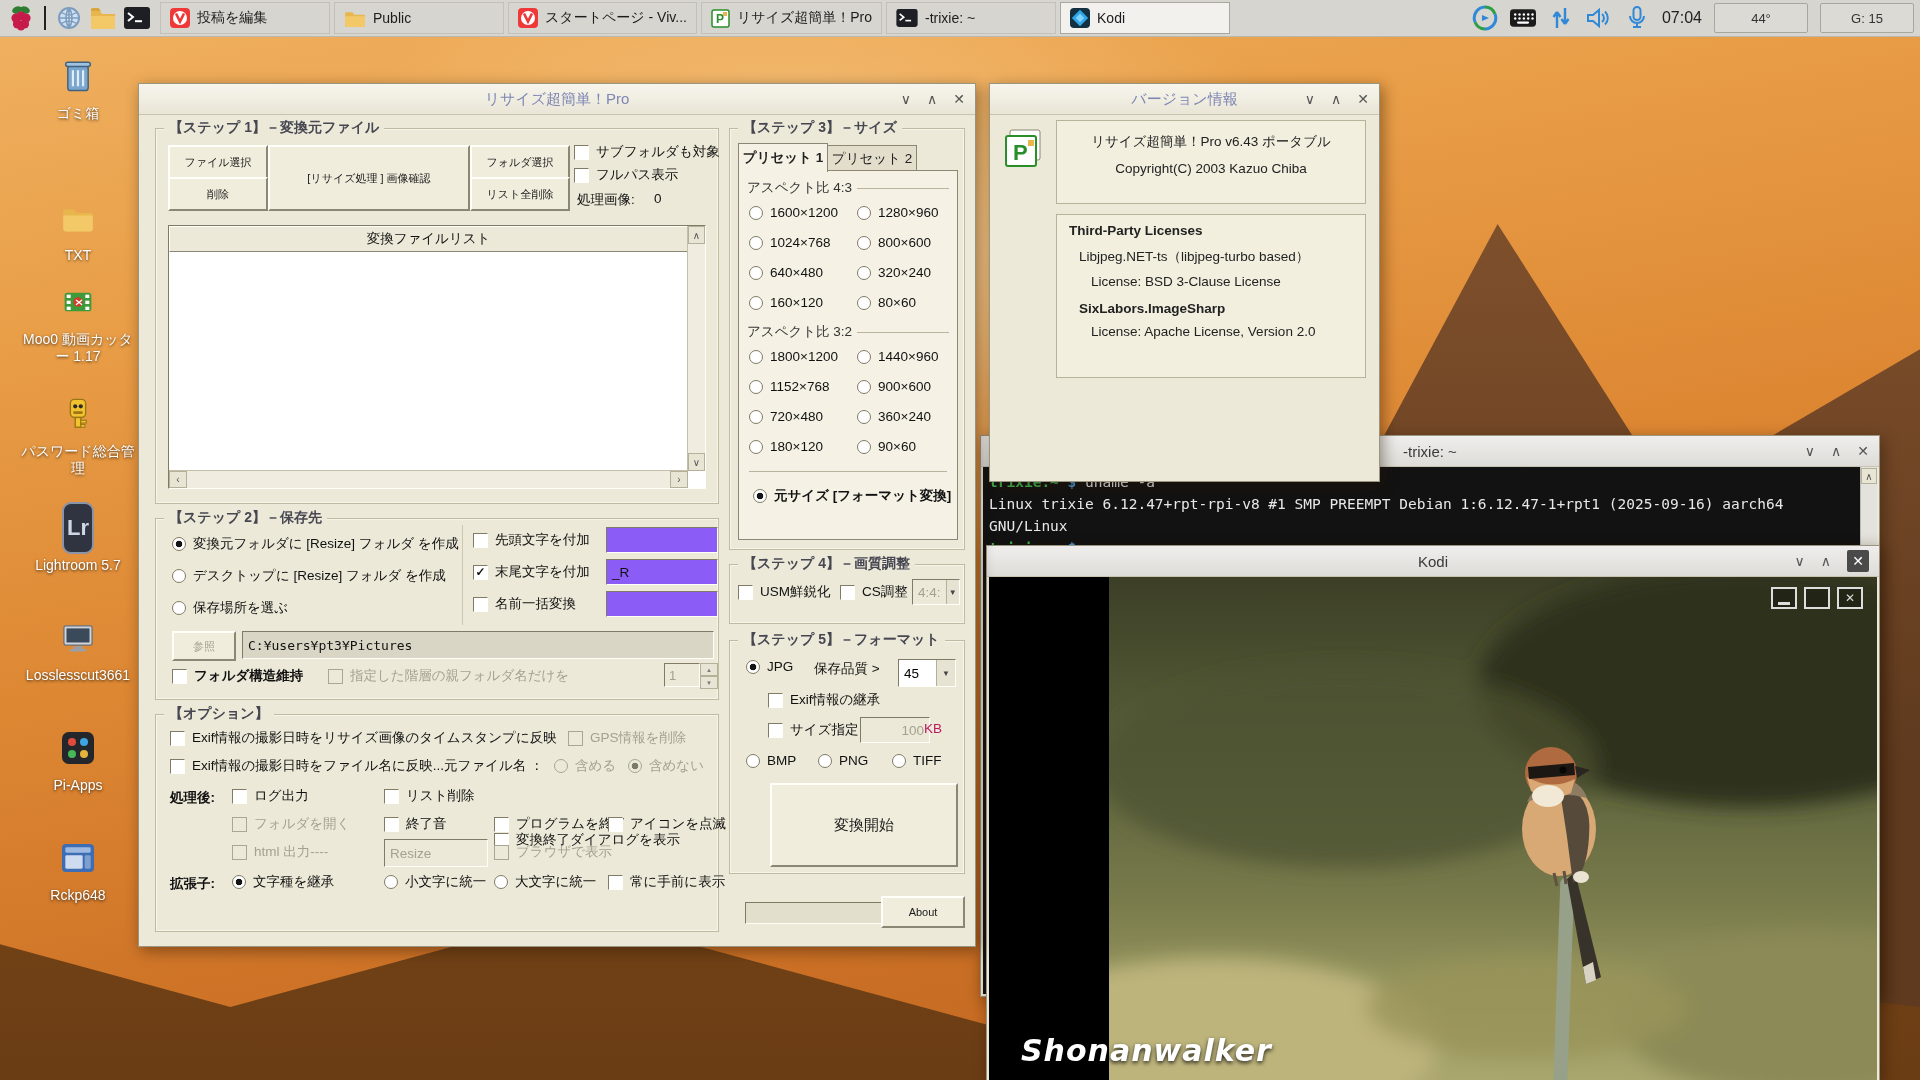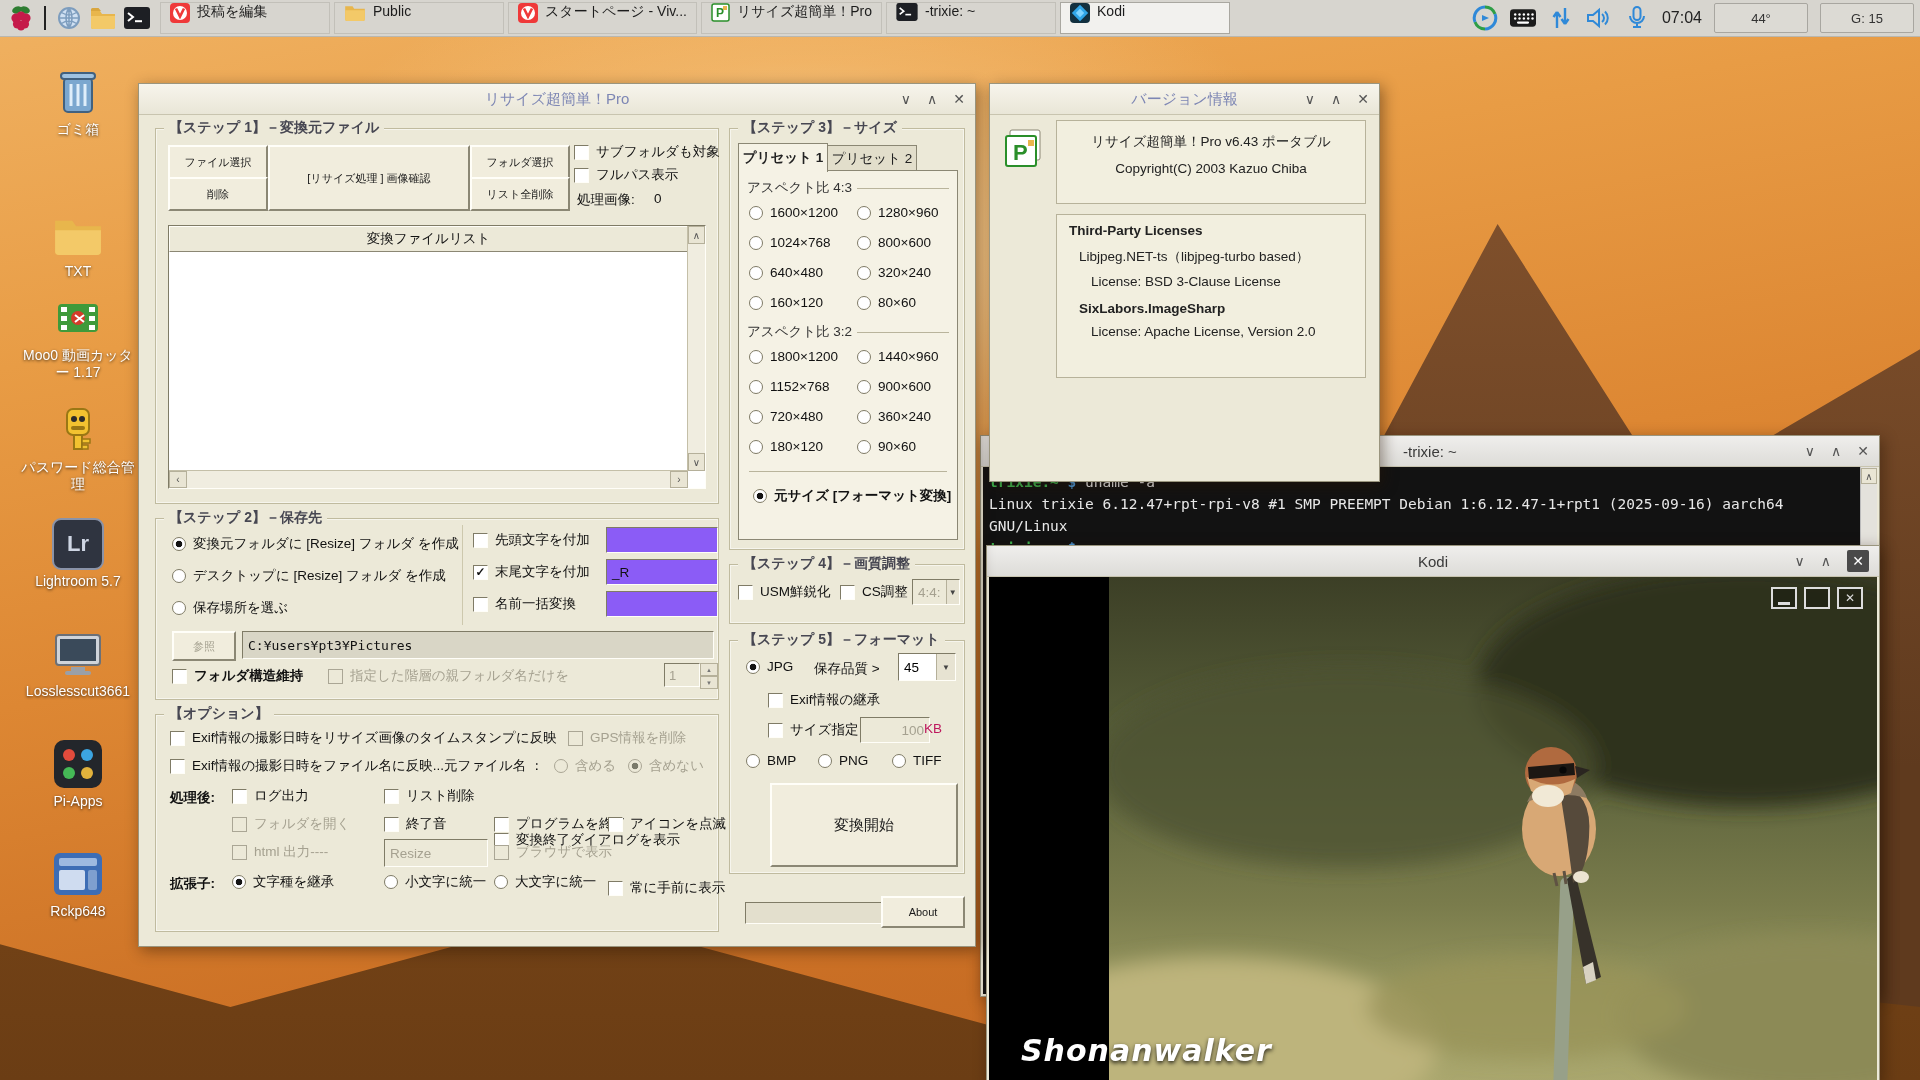--- a/index.html
+++ b/index.html
@@ -11,33 +11,33 @@
   .mtn{position:absolute;inset:36px 0 0 0;pointer-events:none;}
   .mtn1{clip-path:polygon(56% 100%,65% 22%,71% 42%,78% 18%,87% 44%,100% 30%,100% 100%);
         background:linear-gradient(#8a5730,#5f3a1e 70%);}
   .mtn2{clip-path:polygon(0 87%,12% 93%,30% 84%,52% 95%,75% 88%,100% 93%,100% 100%,0 100%);
         background:linear-gradient(#9a5c23,#6b3d14);}
   
   .taskbar{position:absolute;left:0;top:0;width:1920px;height:36px;background:#d7d5cf;
            border-bottom:1px solid #b9b7b0;display:flex;align-items:center;z-index:50;}
   .tb-launch{display:flex;align-items:center;gap:8px;padding:0 8px;}
   .tb-sep{width:2px;height:24px;background:#222;margin:0 2px;}
-  .tb-win{height:30px;margin:0 2px;display:flex;align-items:flex-start;gap:7px;padding:0 9px;
+  .tb-win{height:30px;margin:0 2px;display:flex;align-items:center;gap:7px;padding:0 9px;
           max-width:182px;min-width:150px;border:1px solid #c2c0b9;background:#d7d5cf;
           font-size:14px;color:#1c1c1c;overflow:hidden;white-space:nowrap;}
   .tb-win.act{background:#f2f1ee;border-color:#a9a7a0;}
   .tb-win span.lbl{overflow:hidden;text-overflow:ellipsis;}
   .tray{margin-left:auto;display:flex;align-items:center;gap:12px;padding-right:6px;}
   .clock{font-size:16px;color:#222;}
   .badge{height:28px;min-width:52px;display:flex;align-items:center;justify-content:center;
          background:#dcdad4;border:1px solid #a8a6a0;border-radius:2px;font-size:13px;color:#333;padding:0 20px;}
   .ticon{width:26px;height:26px;display:flex;align-items:center;justify-content:center;}
   
   .dicon{position:absolute;width:120px;display:flex;flex-direction:column;align-items:center;gap:3px;z-index:1;}
-  .dicon .img{width:53px;height:52px;display:flex;align-items:center;justify-content:center;margin-top:16px;}
+  .dicon .img{width:32px;height:52px;display:flex;align-items:center;justify-content:center;}
   .dicon .lab{color:#fff;font-size:14px;text-align:center;line-height:17px;
               text-shadow:0 1px 3px rgba(0,0,0,.75);word-break:break-all;}
   .tile{width:48px;height:48px;border-radius:9px;display:flex;align-items:center;justify-content:center;
         font-weight:bold;color:#cfd6e4;}
   
   .window{position:absolute;background:#ece9d8;border:1px solid #9a957e;
           box-shadow:3px 4px 14px rgba(40,20,5,.45);}
   .tbar{height:30px;background:linear-gradient(#f7f5ec,#e9e6d7);border-bottom:1px solid #c8c4af;
         display:flex;align-items:center;position:relative;}
   .tbar .ttl{flex:1;text-align:center;font-size:15px;color:#7d86b4;}
@@ -493,21 +493,21 @@
     <div class="cb" style="left:228px;top:100px;">終了音</div>
     <div class="cb" style="left:338px;top:100px;">プログラムを終了</div>
     <div class="cb" style="left:452px;top:100px;">アイコンを点滅</div>
     <div class="cb dis" style="left:76px;top:128px;">html 出力----</div>
     <div class="fld dis" style="left:228px;top:124px;width:92px;height:26px;">Resize</div>
     <div class="cb dis" style="left:338px;top:128px;">ブラウザで表示</div>
     <span class="lbl-s" style="left:14px;top:160px;font-weight:bold;">拡張子:</span>
     <div class="rd sel" style="left:76px;top:158px;">文字種を継承</div>
     <div class="rd" style="left:228px;top:158px;">小文字に統一</div>
     <div class="rd" style="left:338px;top:158px;">大文字に統一</div>
-    <div class="cb" style="left:452px;top:164px;">常に手前に表示</div>
+    <div class="cb" style="left:452px;top:158px;">常に手前に表示</div>
   </div>
 
   <div class="g" style="left:590px;top:44px;width:234px;height:420px;">
     <span class="gt">【ステップ 3】－サイズ</span>
     <div class="tab act" style="left:8px;top:14px;width:88px;height:28px;z-index:2;">プリセット 1</div>
     <div class="tab" style="left:97px;top:16px;width:88px;height:26px;">プリセット 2</div>
     <div style="position:absolute;left:8px;top:41px;width:218px;height:368px;background:#f5f2e5;border:1px solid #8b8774;">
       <span class="lbl-s" style="left:8px;top:8px;color:#333;">アスペクト比 4:3</span>
       <span style="position:absolute;left:118px;top:17px;right:8px;border-top:1px solid #b9b49c;"></span>
       <div class="rd" style="left:10px;top:34px;">1600×1200</div>
@@ -540,21 +540,21 @@
     <div class="dd dis" style="left:182px;top:14px;width:46px;height:24px;">
       <span class="v">4:4:</span>
       <span class="ar">▼</span>
     </div>
   </div>
 
   <div class="g" style="left:590px;top:556px;width:234px;height:232px;">
     <span class="gt">【ステップ 5】－フォーマット</span>
     <div class="rd sel" style="left:16px;top:18px;">JPG</div>
     <span class="lbl-s" style="left:84px;top:19px;">保存品質 &gt;</span>
-    <div class="dd" style="left:168px;top:12px;width:56px;height:26px;">
+    <div class="dd" style="left:168px;top:18px;width:56px;height:26px;">
       <span class="v">45</span>
       <span class="ar">▼</span>
     </div>
     <div class="cb" style="left:38px;top:50px;">Exif情報の継承</div>
     <div class="cb" style="left:38px;top:80px;">サイズ指定</div>
     <div class="fld dis" style="left:130px;top:76px;width:58px;height:24px;justify-content:flex-end;">100</div>
     <span class="lbl-s dis" style="left:194px;top:80px;">KB</span>
     <div class="rd" style="left:16px;top:112px;">BMP</div>
     <div class="rd" style="left:88px;top:112px;">PNG</div>
     <div class="rd" style="left:162px;top:112px;">TIFF</div>

